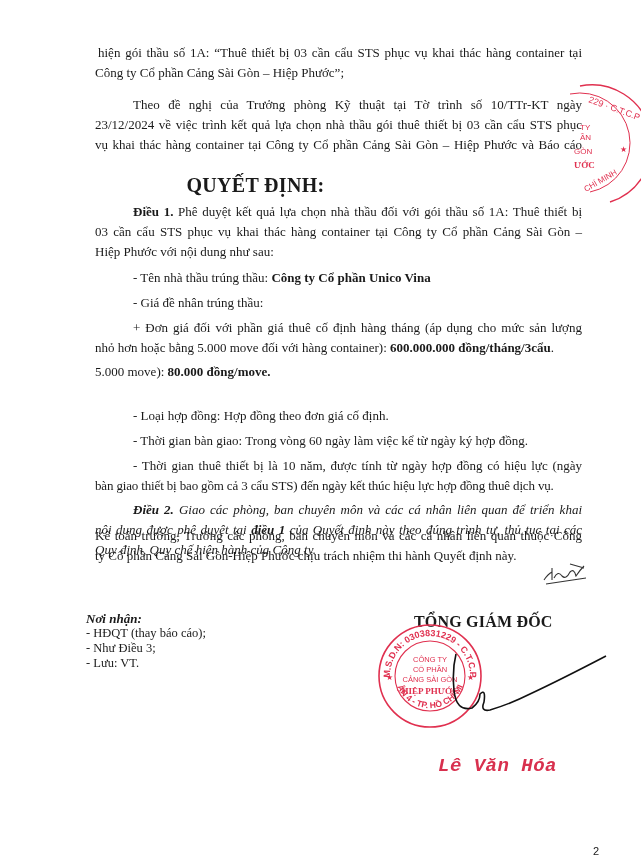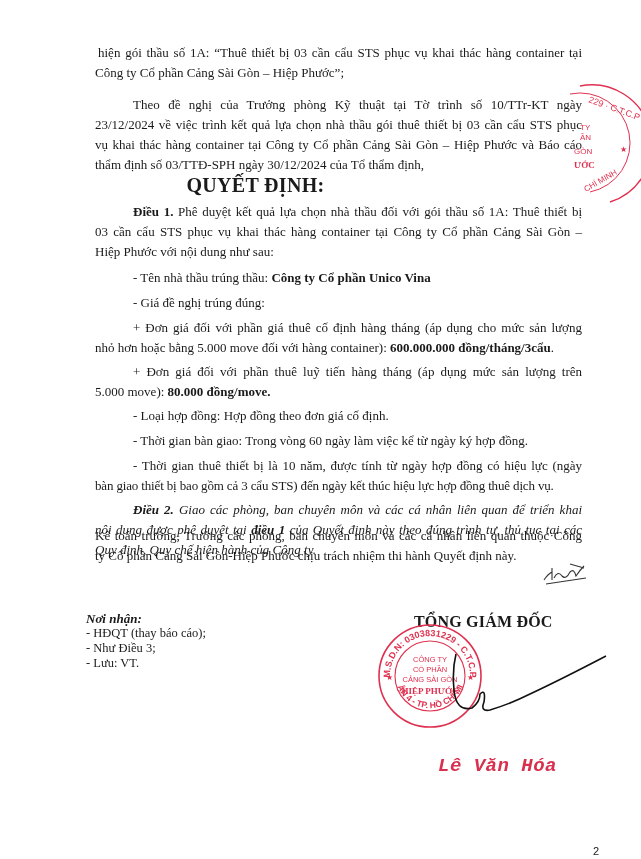--- a/index.html
+++ b/index.html
@@ -42,46 +42,44 @@
 
   <div class="p" style="top:43px;">
     <span class="just" style="padding-left:3px;">hiện gói thầu số 1A: “Thuê thiết bị 03 cần cẩu STS phục vụ khai thác hàng container tại</span>
     <span class="line">Công ty Cổ phần Cảng Sài Gòn – Hiệp Phước”;</span>
   </div>
 
   <div class="p" style="top:95px;">
     <span class="just ind">Theo đề nghị của Trưởng phòng Kỹ thuật tại Tờ trình số 10/TTr-KT ngày</span>
     <span class="just">23/12/2024 về việc trình kết quả lựa chọn nhà thầu gói thuê thiết bị 03 cần cẩu STS phục</span>
     <span class="just">vụ khai thác hàng container tại Công ty Cổ phần Cảng Sài Gòn – Hiệp Phước và Báo cáo</span>
-    <span class="line">thẩm định số 03/TTĐ-SPH ngày 30/12/2024 của Tổ thẩm định,</span>
   </div>
 
   <div class="title">QUYẾT ĐỊNH:</div>
 
   <div class="p" style="top:202px;">
     <span class="just ind"><b>Điều 1.</b><span> Phê duyệt kết quả lựa chọn nhà thầu đối với gói thầu số 1A: Thuê thiết bị</span></span>
     <span class="just">03 cần cẩu STS phục vụ khai thác hàng container tại Công ty Cổ phần Cảng Sài Gòn –</span>
     <span class="line">Hiệp Phước với nội dung như sau:</span>
   </div>
 
   <div class="p" style="top:268px;">
     <span class="line ind"><span>- Tên nhà thầu trúng thầu: </span><b>Công ty Cổ phần Unico Vina</b></span>
   </div>
 
   <div class="p" style="top:293px;">
-    <span class="line ind">- Giá đề nghị trúng đúng:</span>
+    <span class="line ind">- Giá đề nhân trúng thầu:</span>
   </div>
 
   <div class="p" style="top:318px;">
     <span class="just ind">+ Đơn giá đối với phần giá thuê cố định hàng tháng (áp dụng cho mức sản lượng</span>
     <span class="line"><span>nhỏ hơn hoặc bằng 5.000 move đối với hàng container): </span><b>600.000.000 đồng/tháng/3cẩu</b><span>.</span></span>
   </div>
 
   <div class="p" style="top:362px;">
-    <span class="just ind">+ Đơn giá đối với phần thuê luỹ tiến hàng tháng (áp dụng mức sản lượng trên</span>
     <span class="line"><span>5.000 move): </span><b>80.000 đồng/move.</b></span>
   </div>
 
   <div class="p" style="top:406px;">
     <span class="line ind">- Loại hợp đồng: Hợp đồng theo đơn giá cố định.</span>
   </div>
 
   <div class="p" style="top:431px;">
     <span class="line ind">- Thời gian bàn giao: Trong vòng 60 ngày làm việc kể từ ngày ký hợp đồng.</span>
   </div>

